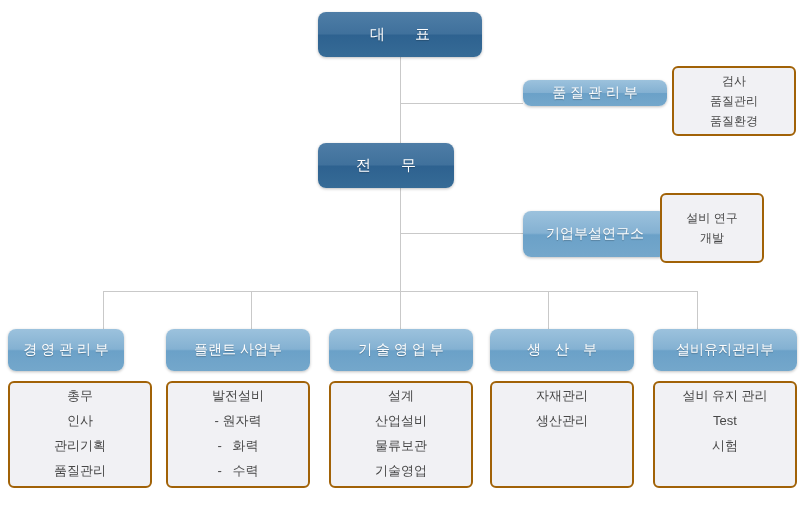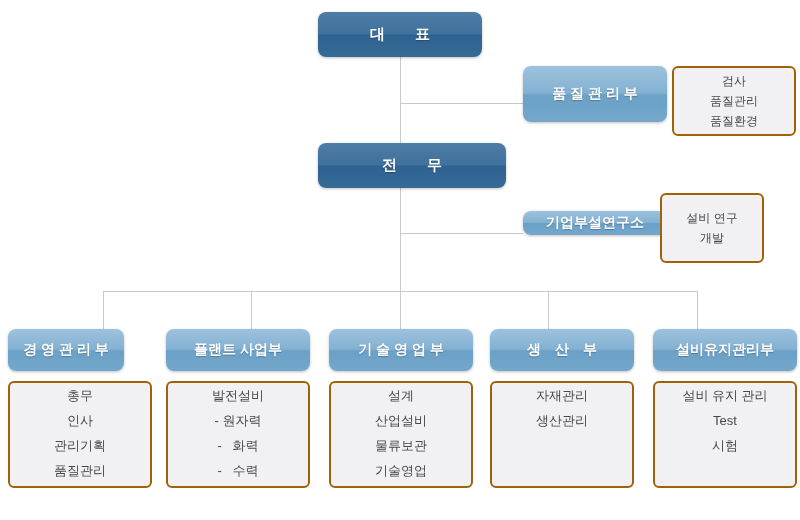--- a/index.html
+++ b/index.html
@@ -5,21 +5,21 @@
   html,body{margin:0;padding:0;background:#ffffff;}
   .canvas{
     position:relative;width:800px;height:520px;background:#ffffff;overflow:hidden;
     font-family:"Liberation Sans","DejaVu Sans",sans-serif;
   }
   .line{position:absolute;background:#c9c9c9;}
   .line.v{width:1px;}
   .line.h{height:1px;}
   .node{
     position:absolute;display:flex;align-items:center;justify-content:center;
-    border-radius:8px;color:#ffffff;font-weight:bold;text-align:center;
+    border-radius:8px;color:#ffffff;font-weight:normal;text-align:center;
     text-shadow:0 1px 1px rgba(0,0,0,0.25);
     box-shadow:0 1px 3px rgba(0,0,0,0.25);
     white-space:pre;
   }
   .node.dark{
     font-size:15px;
     background:linear-gradient(180deg,#4e7da6 0%,#40719c 48%,#2e6290 52%,#366b96 100%);
   }
   .node.light{
     font-size:14px;
@@ -49,34 +49,34 @@
   <div class="line v" style="left:103px;top:291px;height:38px"></div>
   <div class="line v" style="left:251px;top:291px;height:38px"></div>
   <div class="line v" style="left:400px;top:291px;height:38px"></div>
   <div class="line v" style="left:548px;top:291px;height:38px"></div>
   <div class="line v" style="left:697px;top:291px;height:38px"></div>
 
   <div class="node dark" style="left:318px;top:12px;width:164px;height:45px">
     <span>대　　표</span>
   </div>
 
-  <div class="node dark" style="left:318px;top:143px;width:188px;height:45px">
+  <div class="node dark" style="left:318px;top:143px;width:136px;height:45px">
     <span>전　　무</span>
   </div>
 
-  <div class="node light" style="left:523px;top:66px;width:144px;height:56px">
+  <div class="node light" style="left:523px;top:80px;width:144px;height:26px">
     <span>품 질 관 리 부</span>
   </div>
   <div class="panel side" style="left:672px;top:66px;width:124px;height:70px">
     <div class="pline">검사</div>
     <div class="pline">품질관리</div>
     <div class="pline">품질환경</div>
   </div>
 
-  <div class="node light" style="left:523px;top:211px;width:144px;height:24px">
+  <div class="node light" style="left:523px;top:211px;width:144px;height:46px">
     <span>기업부설연구소</span>
   </div>
   <div class="panel side" style="left:660px;top:193px;width:104px;height:70px">
     <div class="pline">설비 연구</div>
     <div class="pline">개발</div>
   </div>
 
   <div class="node light" style="left:8px;top:329px;width:116px;height:42px">
     <span>경 영 관 리 부</span>
   </div>

